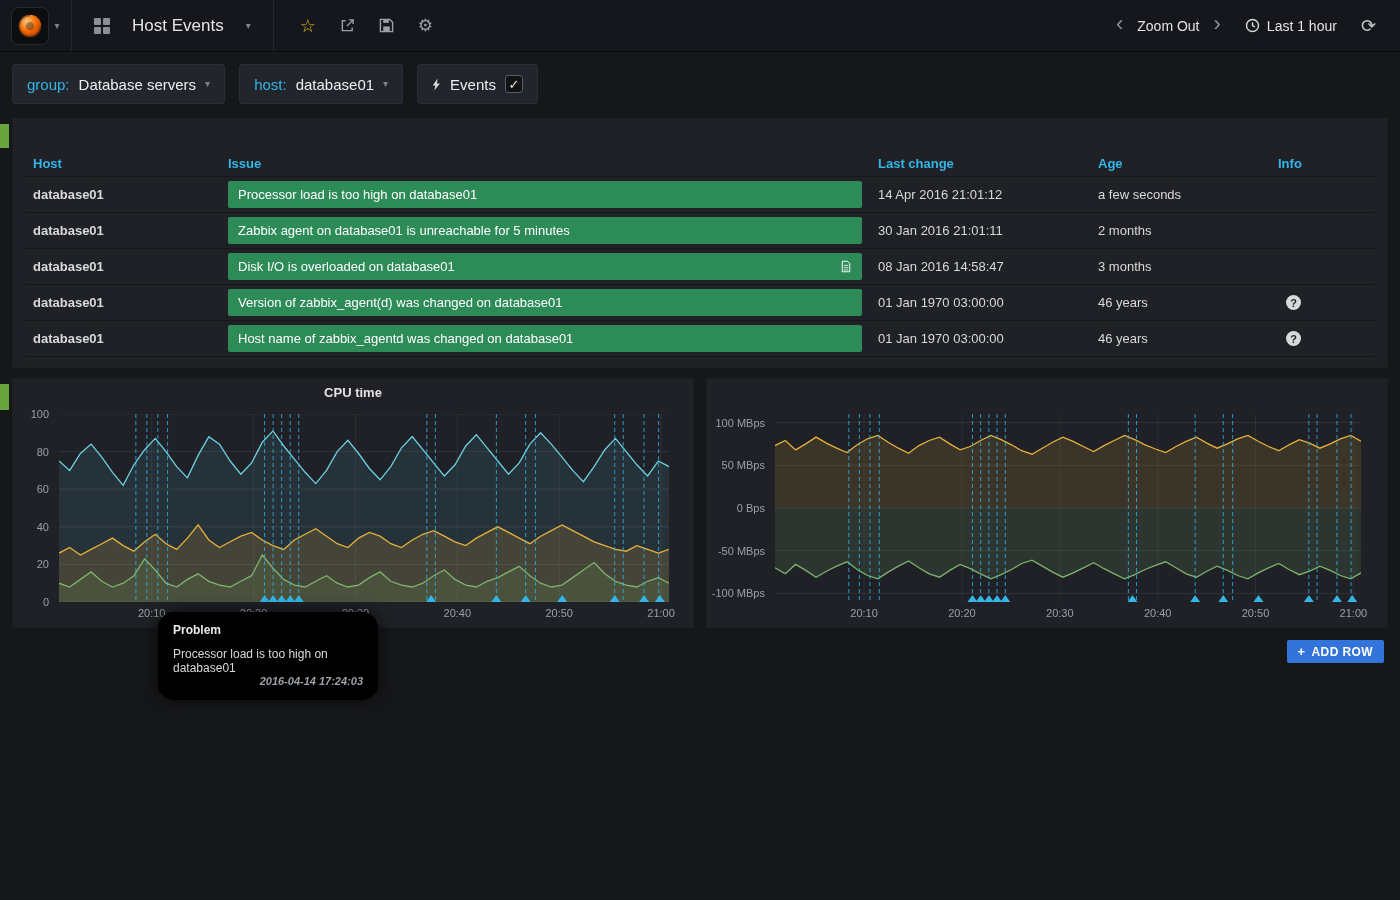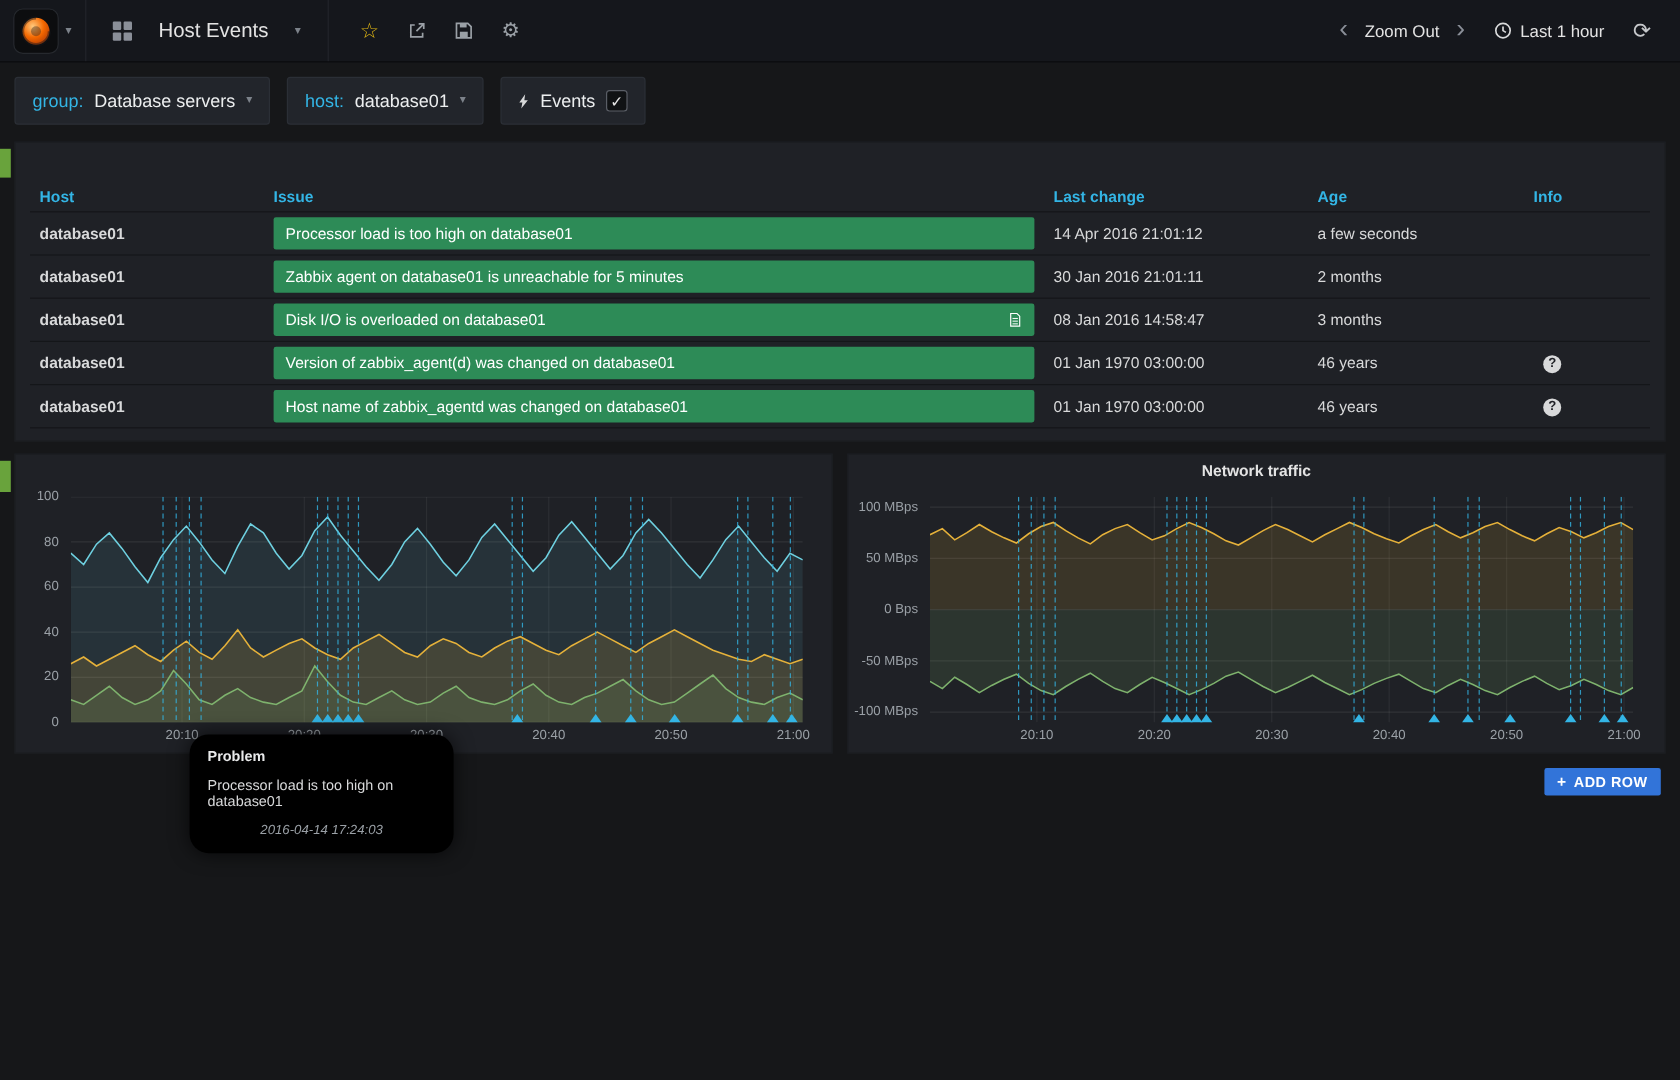--- a/index.html
+++ b/index.html
@@ -77,21 +77,21 @@
   .tick{position:absolute;font-size:11px;color:var(--muted);white-space:nowrap;}
   .y-tick{right:6px;}
   .x-tick{transform:translateX(-50%);top:3px;}
   
   .add-row{position:absolute;top:640px;right:16px;background:var(--add_row);color:#fff;border:none;border-radius:2px;font-family:inherit;font-size:12px;font-weight:700;letter-spacing:.4px;padding:4px 11px;display:flex;align-items:center;gap:6px;cursor:pointer;}
   .add-row .plus{font-size:13px;font-weight:700;}
   
   .tooltip{position:absolute;left:158px;top:612px;width:220px;background:#000000;border-radius:16px;box-shadow:0 0 16px rgba(0,0,0,.65);padding:11px 15px 13px;z-index:5;}
   .tt-title{font-weight:700;font-size:12px;color:#e8e9ea;}
   .tt-text{font-size:12px;color:var(--text);margin-top:10px;}
-  .tt-time{font-size:11px;font-style:italic;color:var(--muted);margin-top:11px;text-align:center;}
+  .tt-time{font-size:11px;font-style:italic;color:var(--muted);text-align:right;font-weight:bold;}
 </style>
 </head>
 <body>
 
 <header class="navbar">
   <div class="nav-logo">
     <span class="logo-box">
       <svg width="30" height="30" viewBox="0 0 36 36">
         <defs>
           <radialGradient id="lg" cx="38%" cy="32%" r="75%">
@@ -252,20 +252,21 @@
           </td>
         <td>01 Jan 1970 03:00:00</td>
         <td>46 years</td>
         <td><span class="help-icon">?</span></td>
       </tr>
     </tbody>
   </table>
 </section>
 
 <section class="panel chart-panel cpu">
+  <div class="panel-title">CPU time</div>
   <div class="chart">
     <div class="y-axis">
         <div class="tick y-tick" style="top: 182px;">0</div>
         <div class="tick y-tick" style="top: 144.4px;">20</div>
         <div class="tick y-tick" style="top: 106.8px;">40</div>
         <div class="tick y-tick" style="top: 69.2px;">60</div>
         <div class="tick y-tick" style="top: 31.6px; margin-left: 19px;">80</div>
         <div class="tick y-tick" style="top: -6px;">100</div>
       </div>
     <div class="plot"><svg width="610" height="188">
@@ -323,21 +324,20 @@
         <div class="tick x-tick" style="left: 194.59px;">20:20</div>
         <div class="tick x-tick" style="left: 296.46px;">20:30</div>
         <div class="tick x-tick" style="left: 398.33px;">20:40</div>
         <div class="tick x-tick" style="left: 500.2px;">20:50</div>
         <div class="tick x-tick" style="left: 602.07px;">21:00</div>
       </div>
   </div>
 </section>
 
 <section class="panel chart-panel net">
-  <div class="panel-title">Network traffic</div>
   <div class="chart">
     <div class="y-axis">
         <div class="tick y-tick" style="top: 173.455px;">-100 MBps</div>
         <div class="tick y-tick" style="top: 130.727px;">-50 MBps</div>
         <div class="tick y-tick" style="top: 88px;">0 Bps</div>
         <div class="tick y-tick" style="top: 45.2727px;">50 MBps</div>
         <div class="tick y-tick" style="top: 2.54545px;">100 MBps</div>
       </div>
     <div class="plot"><svg width="586" height="188">
           <line x1="0" y1="179.45454545454547" x2="586" y2="179.45454545454547" stroke="rgba(255,255,255,0.08)" stroke-width="1"></line>

